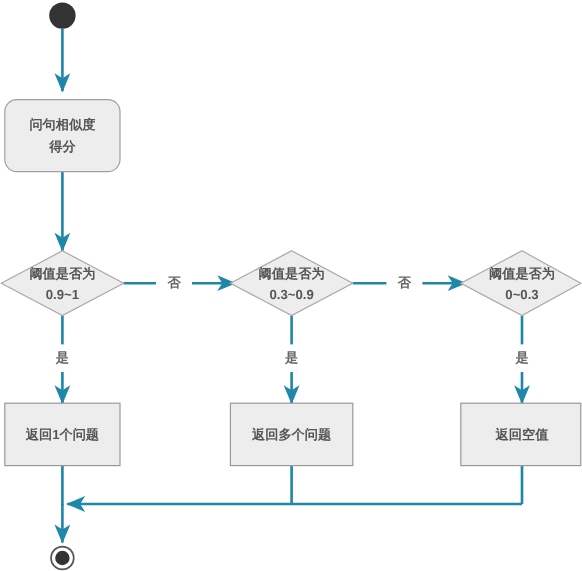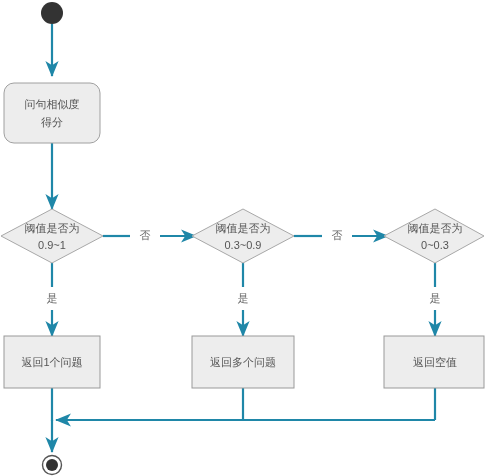--- a/index.html
+++ b/index.html
@@ -11,20 +11,21 @@
     width: 485px;
     height: 476px;
     overflow: hidden;
     font-family: "Liberation Sans", "DejaVu Sans", sans-serif;
   }
   #flowchart-canvas {
     position: relative;
     width: 393px;
     height: 476px;
     background: #ffffff;
+    font-weight: bold;
   }
   svg.chart-svg {
     display: block;
     width: 485px;
     height: 476px;
   }
   .node-shape {
     fill: #ededed;
     stroke: #999999;
     stroke-width: 1;

